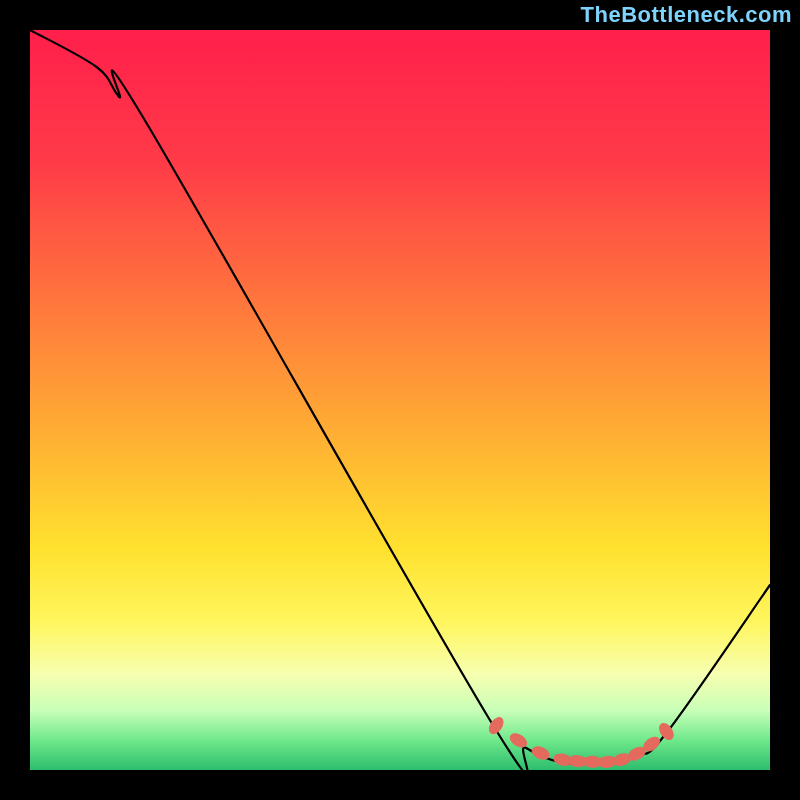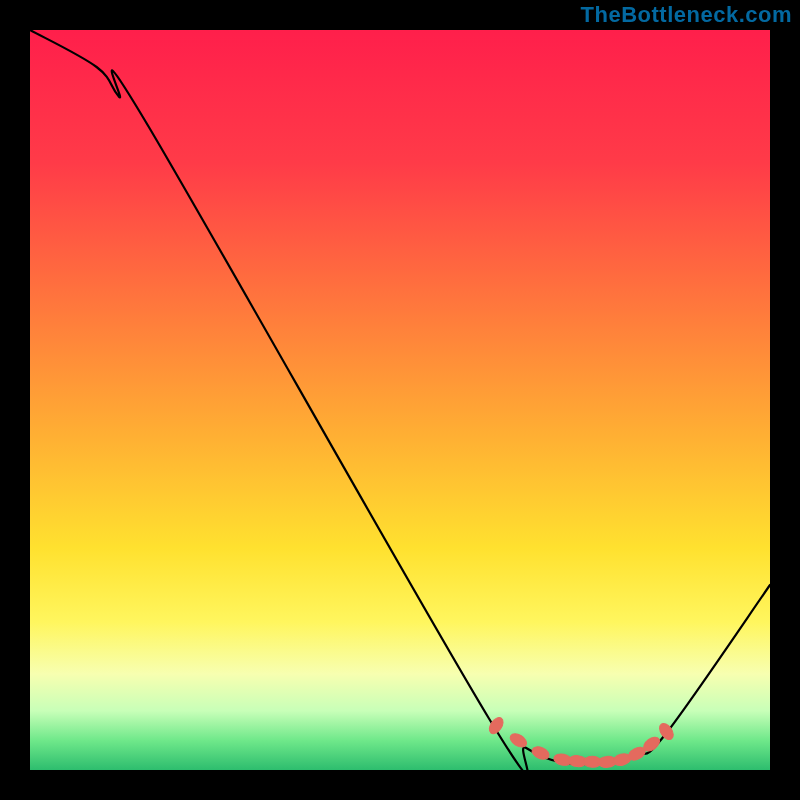--- a/index.html
+++ b/index.html
@@ -14,21 +14,21 @@
   .frame {
     position: relative;
     width: 800px;
     height: 800px;
     background: #000;
   }
   .watermark {
     position: absolute;
     top: 2px;
     right: 8px;
-    color: #0369a1;
+    color: #7dd3fc;
     font-size: 22px;
     font-weight: 600;
     letter-spacing: 0.5px;
     z-index: 10;
   }
   .plot {
     position: absolute;
     left: 30px;
     top: 30px;
     width: 740px;

